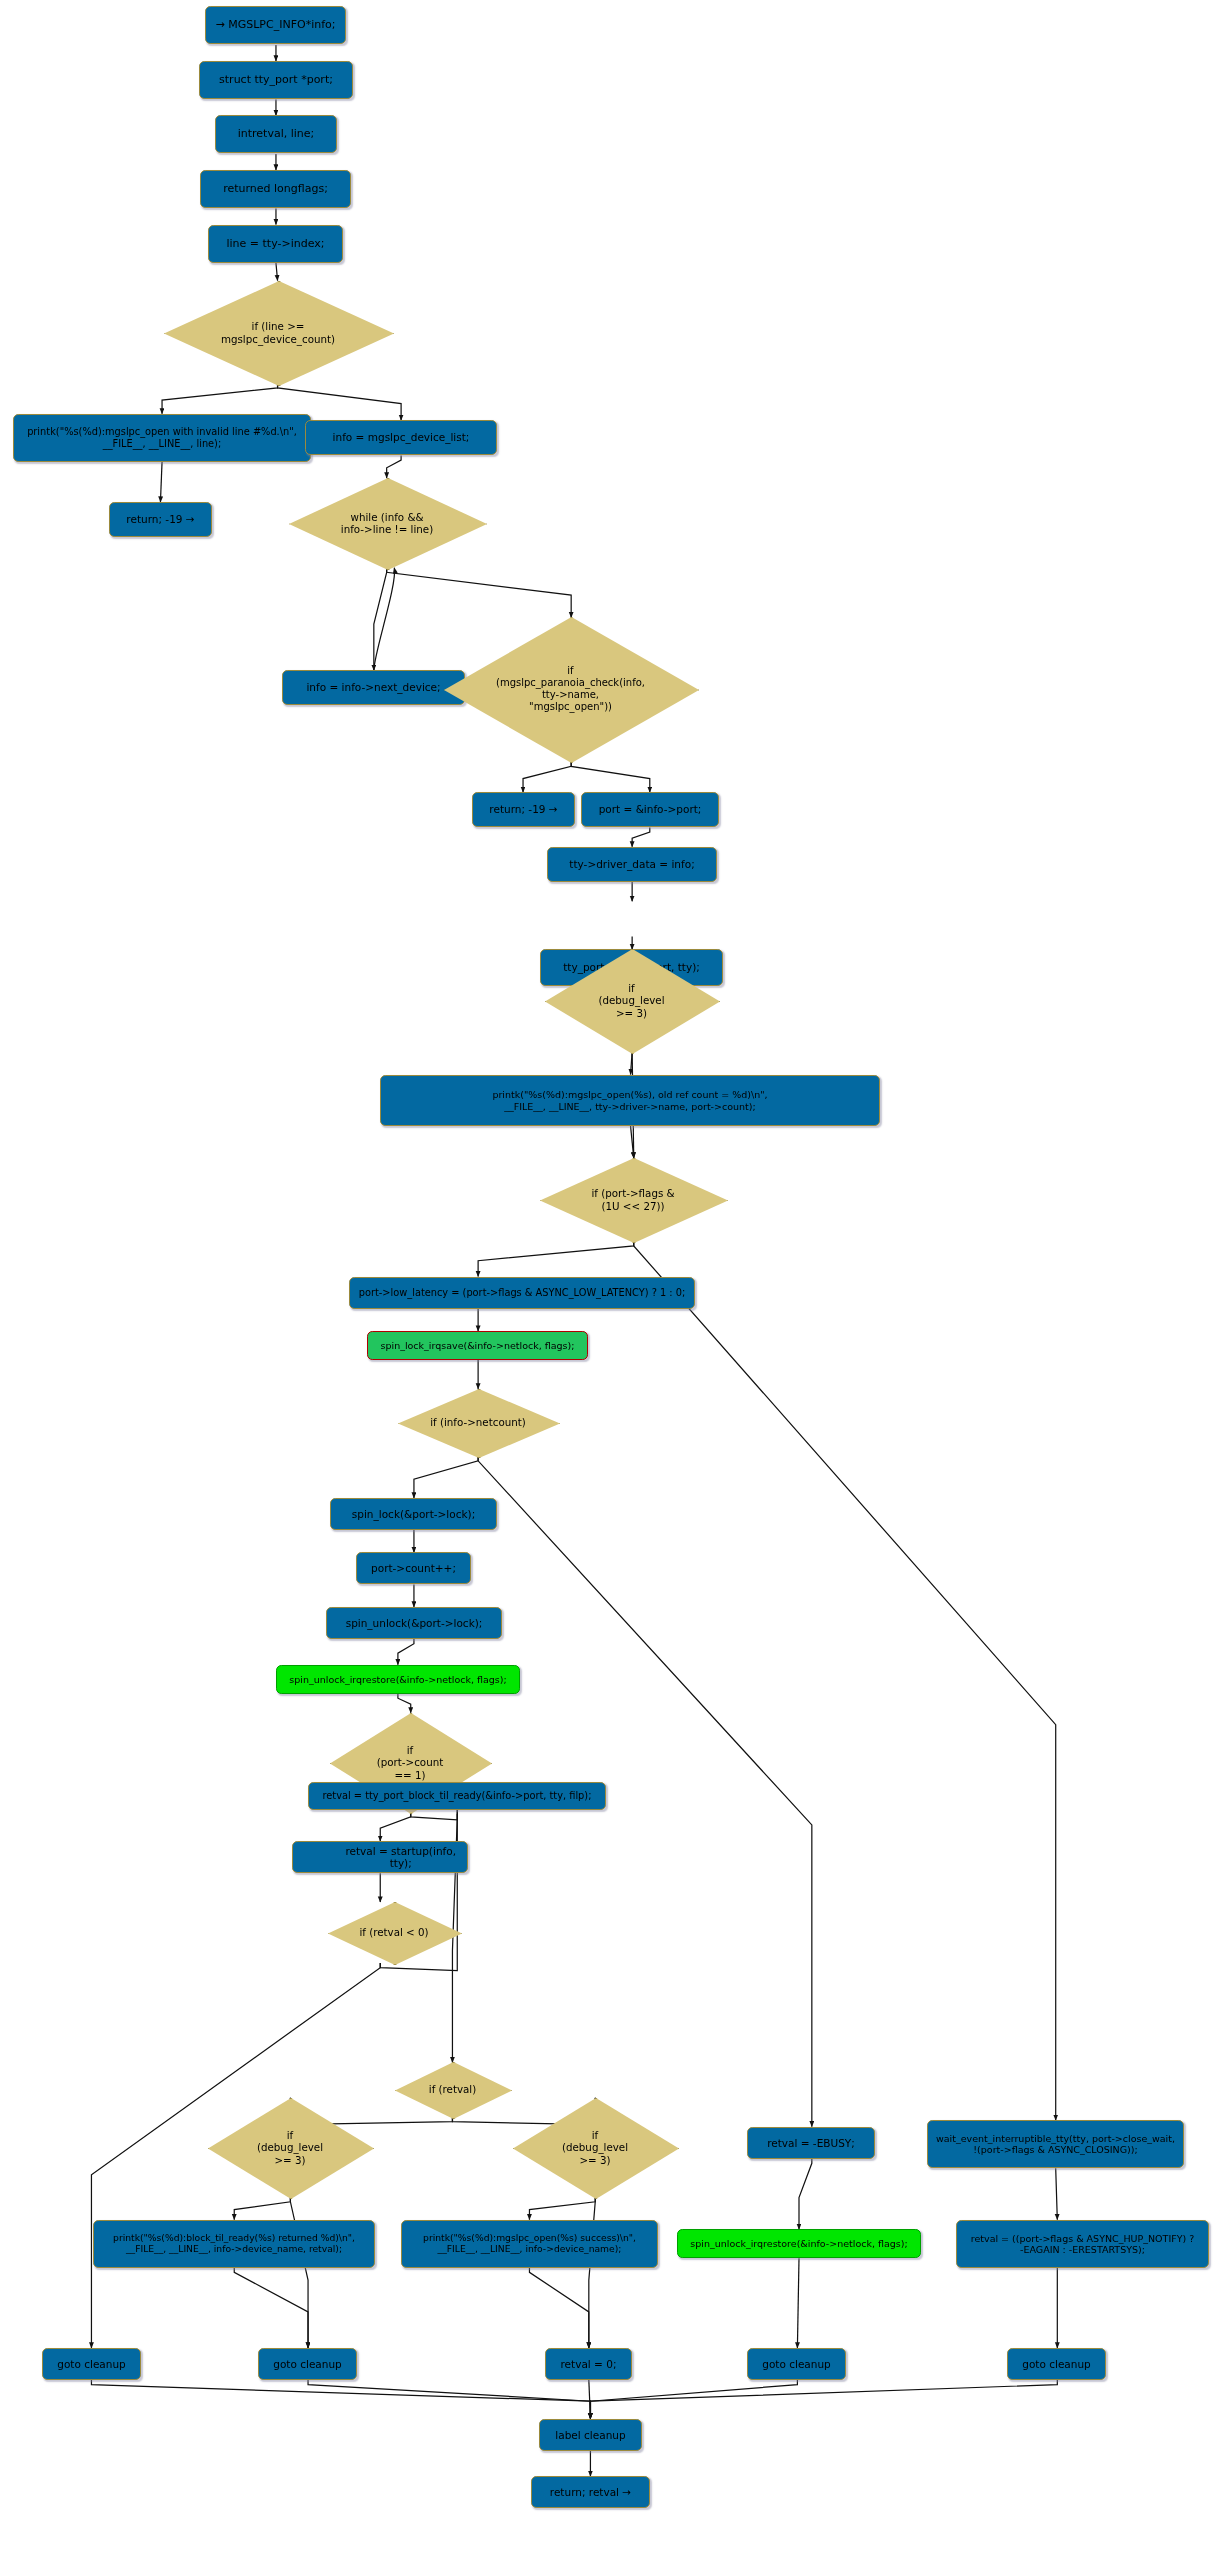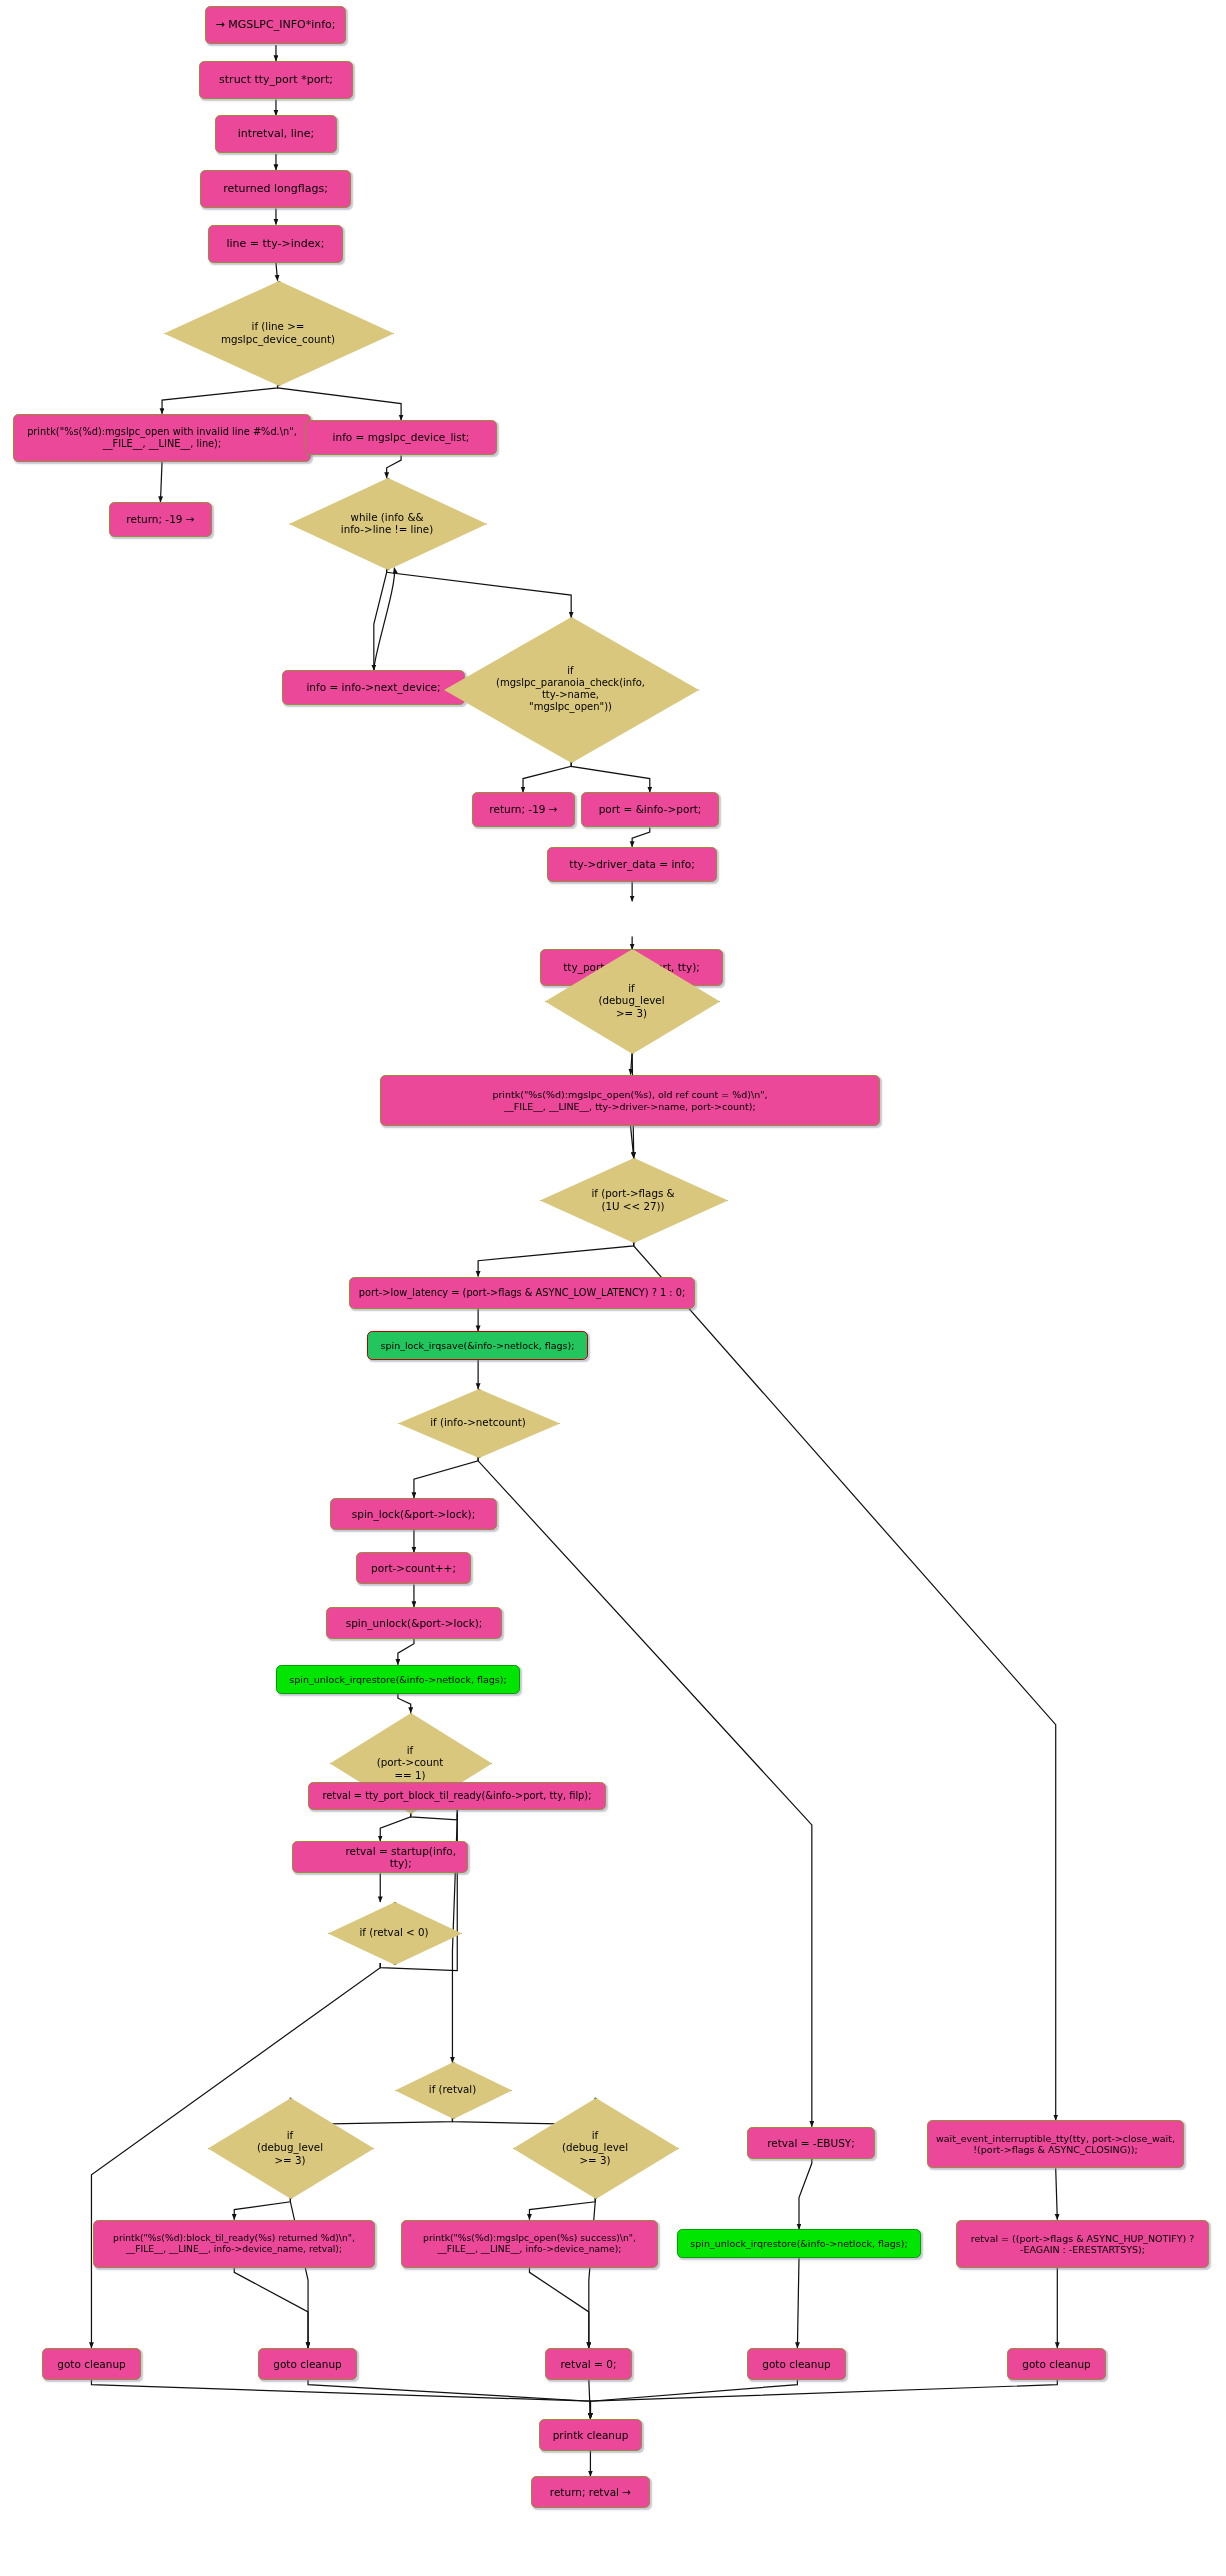--- a/index.html
+++ b/index.html
@@ -3,21 +3,21 @@
 <meta charset="utf-8">
 <style>
   html,body{margin:0;padding:0;background:#ffffff;}
   body{font-family:"DejaVu Sans","Liberation Sans",sans-serif;}
   #canvas{position:relative;width:1227px;height:2576px;background:#ffffff;overflow:hidden;}
 
   
   .node{position:absolute;box-sizing:border-box;display:flex;align-items:center;
         justify-content:center;text-align:center;color:#000000;line-height:1.18;
         white-space:pre-line;}
-  .box{background:#ec4899;border:0.8px solid #9B8A3C;border-radius:5.3px;
+  .box{background:#0369a1;border:0.8px solid #9B8A3C;border-radius:5.3px;
        box-shadow:1.5px 1.5px 1.5px rgba(130,130,160,.45);padding:1.5px 4.6px;}
   .box.red{background:#22c55e;border-color:#B00000;}
   .box.green{background:#00E600;border-color:#00A000;}
   .diamond{background:transparent;border:none;box-shadow:none;}
   .diamond .dshape{position:absolute;left:0;top:0;width:100%;height:100%;
        background:#D9C77E;border:0.8px solid #9B8A3C;
        clip-path:polygon(50% 0,100% 50%,50% 100%,0 50%);
        box-shadow:1.5px 1.5px 1.5px rgba(130,130,160,.45);}
   .diamond .dlabel{position:relative;z-index:2;width:100%;text-align:center;}
 
@@ -151,17 +151,17 @@
       <div class="node box" style="left: 401px; top: 2220px; width: 257px; height: 48px; font-size: 9.2px;">printk("%s(%d):mgslpc_open(%s) success)\n",
 __FILE__, __LINE__, info-&gt;device_name);</div>
       <div class="node box green" style="left: 677px; top: 2229px; width: 244px; height: 29px; font-size: 9.5px;">spin_unlock_irqrestore(&amp;info-&gt;netlock, flags);</div>
       <div class="node box" style="left: 930px; top: 2220px; width: 253px; height: 48px; font-size: 9.5px; margin-left: 26px;">retval = ((port-&gt;flags &amp; ASYNC_HUP_NOTIFY) ?
 -EAGAIN : -ERESTARTSYS);</div>
       <div class="node box" style="left: 42px; top: 2348px; width: 99px; height: 32px; font-size: 10.5px;">goto cleanup</div>
       <div class="node box" style="left: 258px; top: 2348px; width: 99px; height: 32px; font-size: 10.5px;">goto cleanup</div>
       <div class="node box" style="left: 545px; top: 2348px; width: 87px; height: 32px; font-size: 10.5px;">retval = 0;</div>
       <div class="node box" style="left: 747px; top: 2348px; width: 99px; height: 32px; font-size: 10.5px;">goto cleanup</div>
       <div class="node box" style="left: 1007px; top: 2348px; width: 99px; height: 32px; font-size: 10.5px;">goto cleanup</div>
-      <div class="node box" style="left: 539px; top: 2419px; width: 103px; height: 32px; font-size: 10.5px;">printk cleanup</div>
+      <div class="node box" style="left: 539px; top: 2419px; width: 103px; height: 32px; font-size: 10.5px;">label cleanup</div>
       <div class="node box" style="left: 531px; top: 2476px; width: 119px; height: 32px; font-size: 10.5px;">return; retval →</div>
     </div>
 </div>
 
 
 </body></html>

